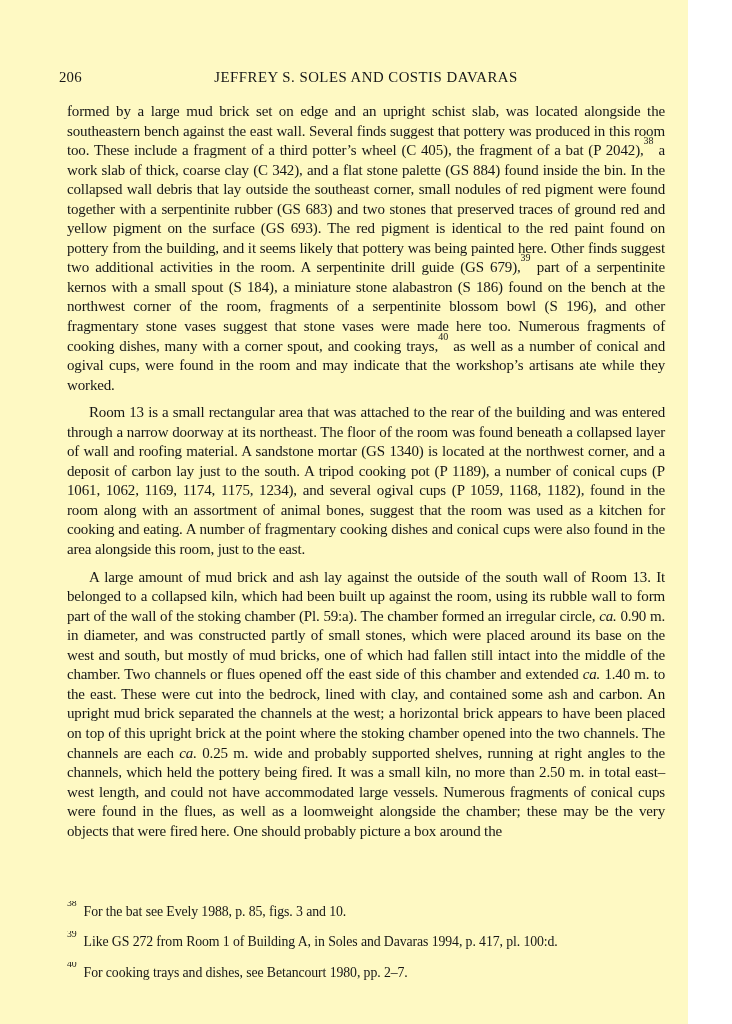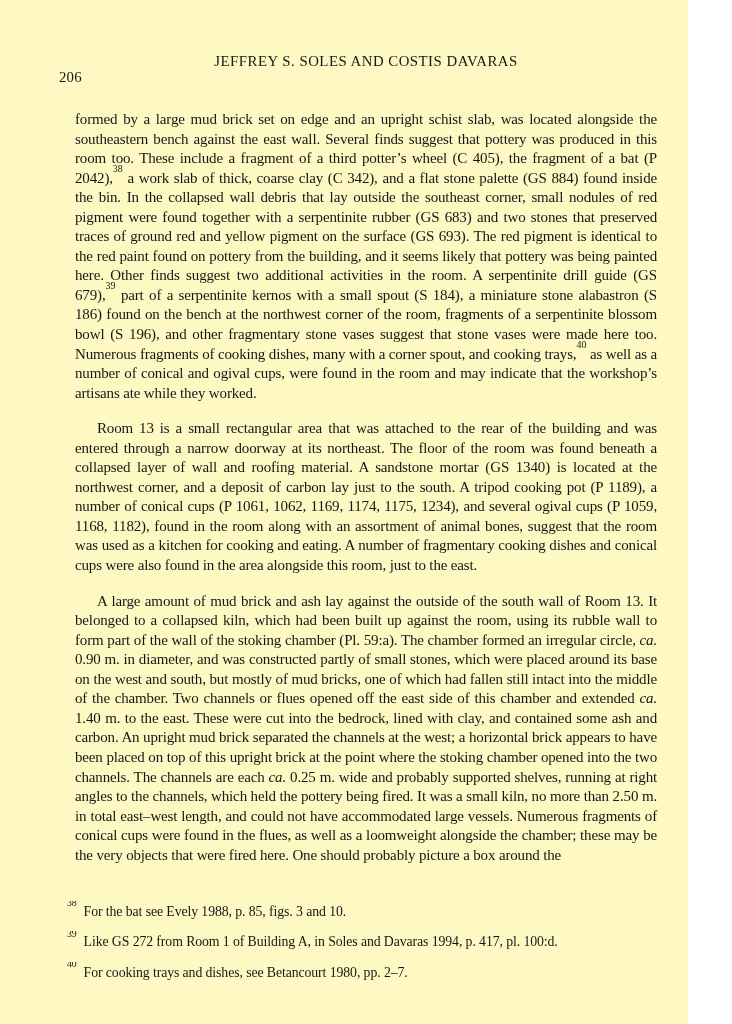--- a/index.html
+++ b/index.html
@@ -18,40 +18,40 @@
   }
   .page-number {
     position: absolute;
     top: 69px;
     left: 59px;
     font-size: 14.8px;
     letter-spacing: 0.2px;
   }
   .running-head {
     position: absolute;
-    top: 53px;
+    top: 69px;
     left: 59px;
     width: 614px;
     text-align: center;
     font-size: 14.8px;
     letter-spacing: 0.5px;
     white-space: nowrap;
   }
   .body-text {
     position: absolute;
     top: 94px;
     left: 59px;
     width: 614px;
     font-size: 15px;
     line-height: 19.55px;
     text-align: justify;
     letter-spacing: -0.15px;
   }
   .body-text p {
-    margin: 16px;
+    margin: 8px;
   }
   .body-text p.indent {
     text-indent: 22px;
   }
   sup.fn-ref {
     font-size: 10px;
     line-height: 0;
     position: relative;
     top: -5px;
     letter-spacing: 0;

